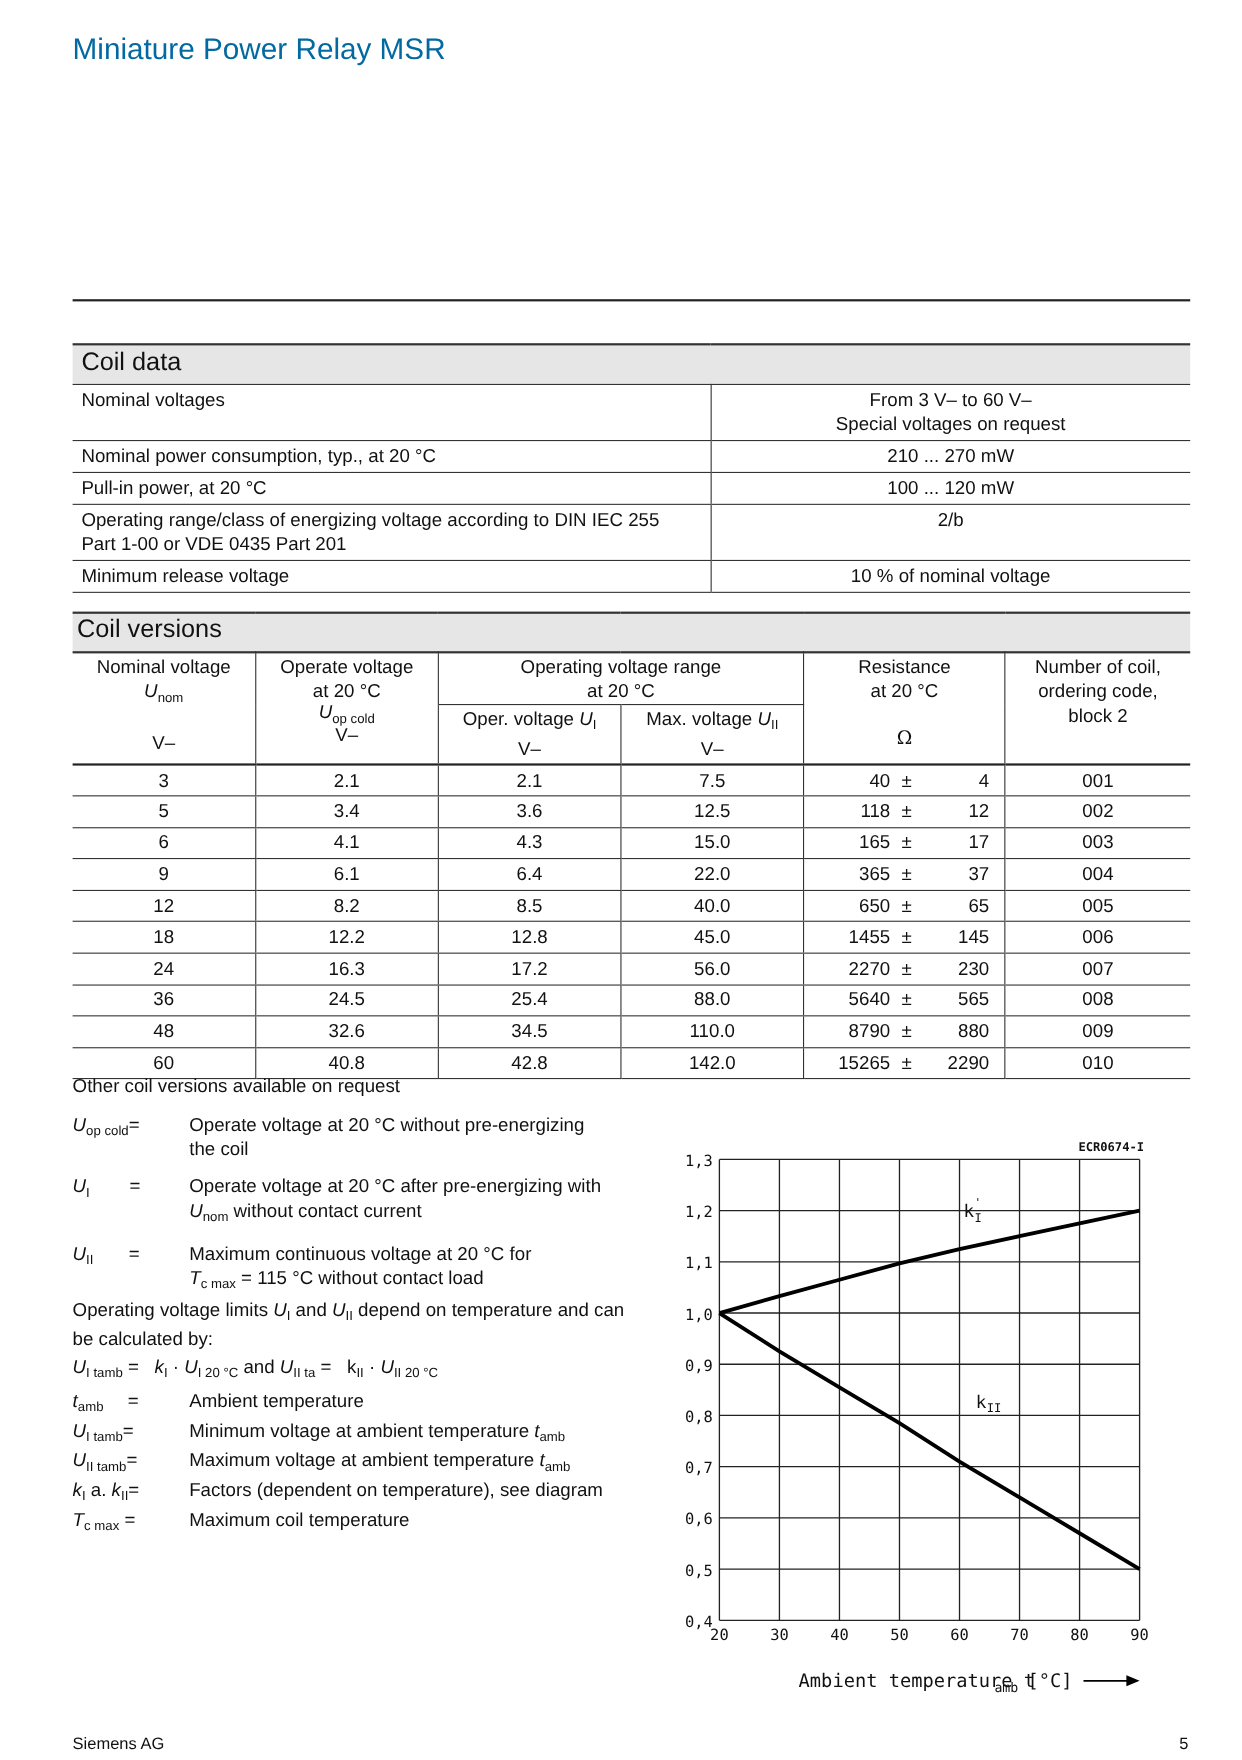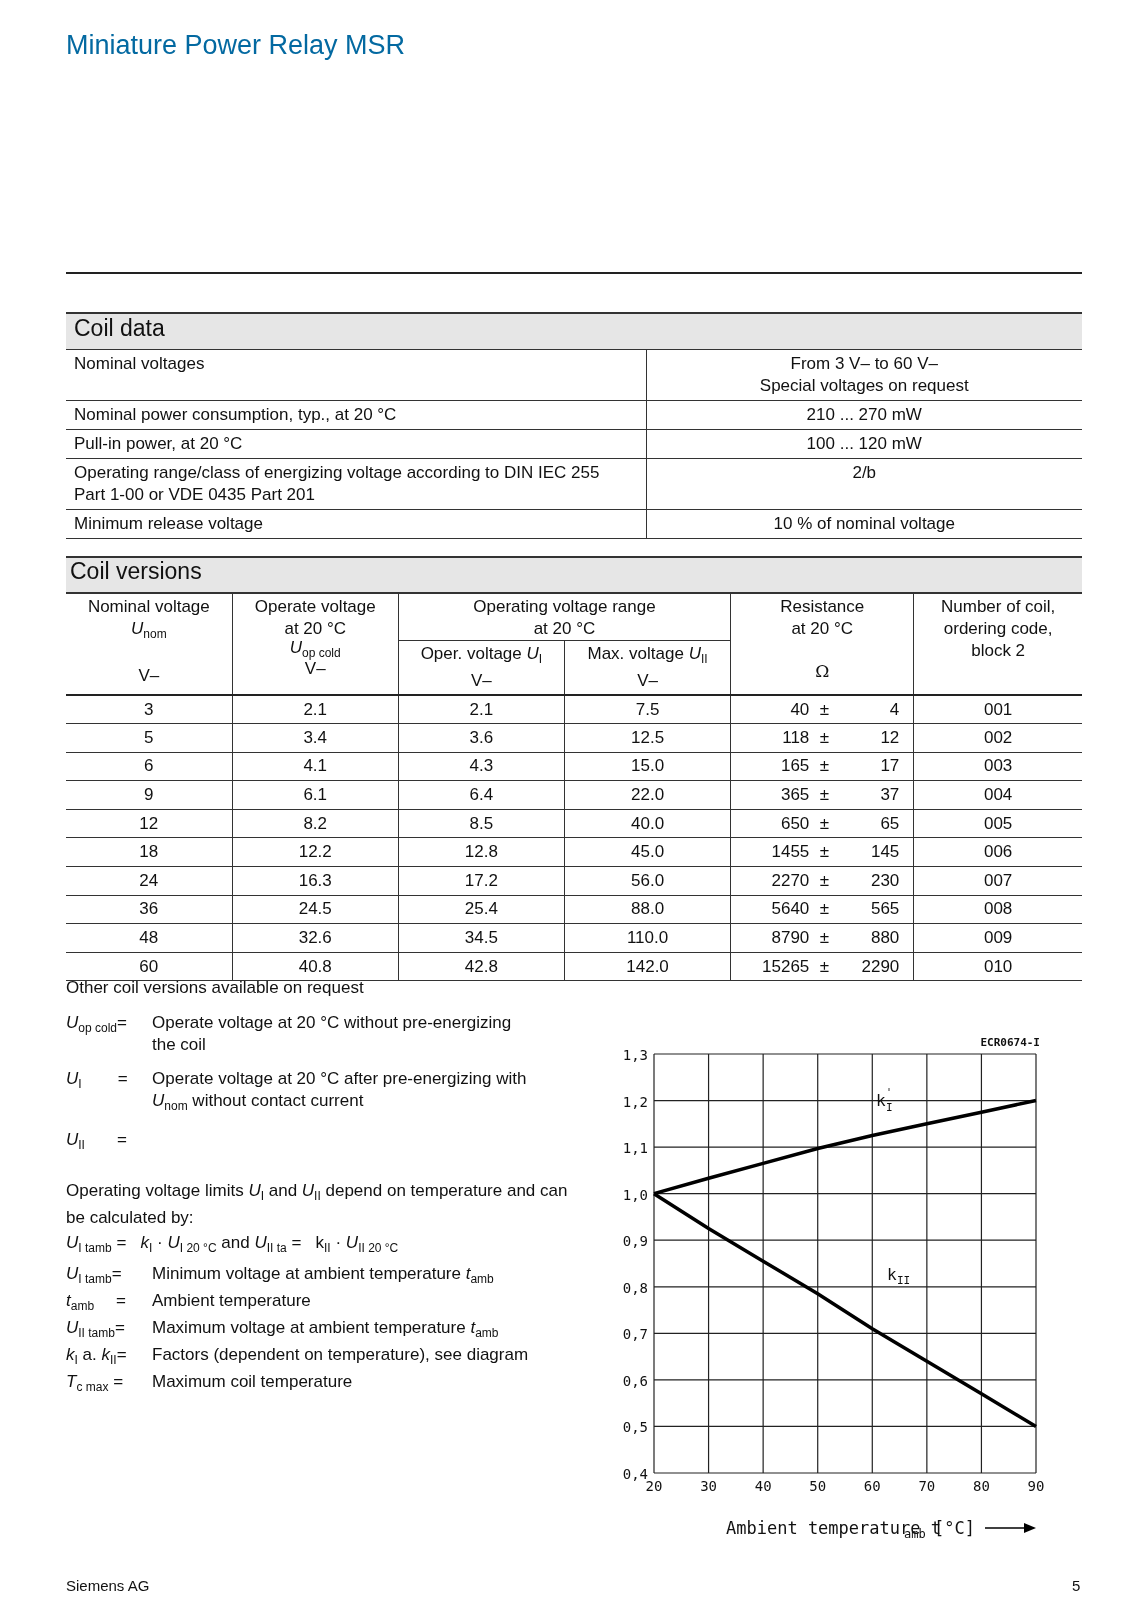--- a/index.html
+++ b/index.html
@@ -27,21 +27,21 @@
   .res-wrap .r-val { width: 70px; text-align: right; }
   .res-wrap .r-pm { width: 30px; text-align: center; }
   .res-wrap .r-tol { width: 60px; text-align: right; }
 
   i { font-style: italic; }
   sub { font-size: 12px; vertical-align: -4px; }
 
   #other-note { left: 66px; top: 978px; font-size: 17px; }
 
   .defs { left: 66px; font-size: 17px; line-height: 22px; }
-  .def-row { display: flex; }
+  .def-row { display: flex; gap: 20px; }
   .def-sym { width: 86px; }
   .def-text { width: 430px; }
   #defs-a { top: 1012px; }
   #defs-a .def-row { margin-bottom: 12px; }
   #limits-text { left: 66px; top: 1180px; width: 520px; line-height: 22px; }
   #formula { left: 66px; top: 1232px; line-height: 22px; }
   #defs-b { top: 1263px; line-height: 22px; }
   #defs-b .def-row { margin-bottom: 0; }
 
   #chart { left: 600px; top: 1010px; width: 470px; height: 500px; }
@@ -298,41 +298,45 @@
   </div>
   <div class="def-row">
     <div class="def-sym"><i>U</i><sub>I</sub><span style="margin-left:36px">=</span></div>
     <div class="def-text">
         <div>Operate voltage at 20 °C after pre-energizing with</div>
         <div><i>U</i><sub>nom</sub><span> without contact current</span></div>
       </div>
   </div>
   <div class="def-row">
     <div class="def-sym"><i>U</i><sub>II</sub><span style="margin-left:32px">=</span></div>
+    <div class="def-text">
+        <div>Maximum continuous voltage at 20 °C for</div>
+        <div><i>T</i><sub>c max</sub><span> = 115 °C without contact load</span></div>
+      </div>
   </div>
 </div>
 
 <div id="limits-text" class="abs">
   <span>Operating voltage limits </span><i>U</i><sub>I</sub><span> and </span><i>U</i><sub>II</sub><span> depend on temperature and can be calculated by:</span>
 </div>
 
 <div id="formula" class="abs">
   <i>U</i><sub>I tamb</sub> <span>=</span>&nbsp;&nbsp;
   <i>k</i><sub>I</sub> <span>·</span> <i>U</i><sub>I 20 °C</sub><span> and </span><i>U</i><sub>II ta</sub> <span>=</span>&nbsp;&nbsp;
   <span>k</span><sub>II</sub> <span>·</span> <i>U</i><sub>II 20 °C</sub>
 </div>
 
 <div id="defs-b" class="abs defs">
   <div class="def-row">
+    <div class="def-sym"><i>t</i><sub>amb</sub><span style="margin-left:22px">=</span></div>
+    <div class="def-text">Ambient temperature</div>
+  </div>
+  <div class="def-row">
     <div class="def-sym"><i>U</i><sub>I tamb</sub><span>=</span></div>
     <div class="def-text"><span>Minimum voltage at ambient temperature </span><i>t</i><sub>amb</sub></div>
-  </div>
-  <div class="def-row">
-    <div class="def-sym"><i>t</i><sub>amb</sub><span style="margin-left:22px">=</span></div>
-    <div class="def-text">Ambient temperature</div>
   </div>
   <div class="def-row">
     <div class="def-sym"><i>U</i><sub>II tamb</sub><span>=</span></div>
     <div class="def-text"><span>Maximum voltage at ambient temperature </span><i>t</i><sub>amb</sub></div>
   </div>
   <div class="def-row">
     <div class="def-sym"><i>k</i><sub>I</sub><span> a. </span><i>k</i><sub>II</sub><span>=</span></div>
     <div class="def-text">Factors (dependent on temperature), see diagram</div>
   </div>
   <div class="def-row">

